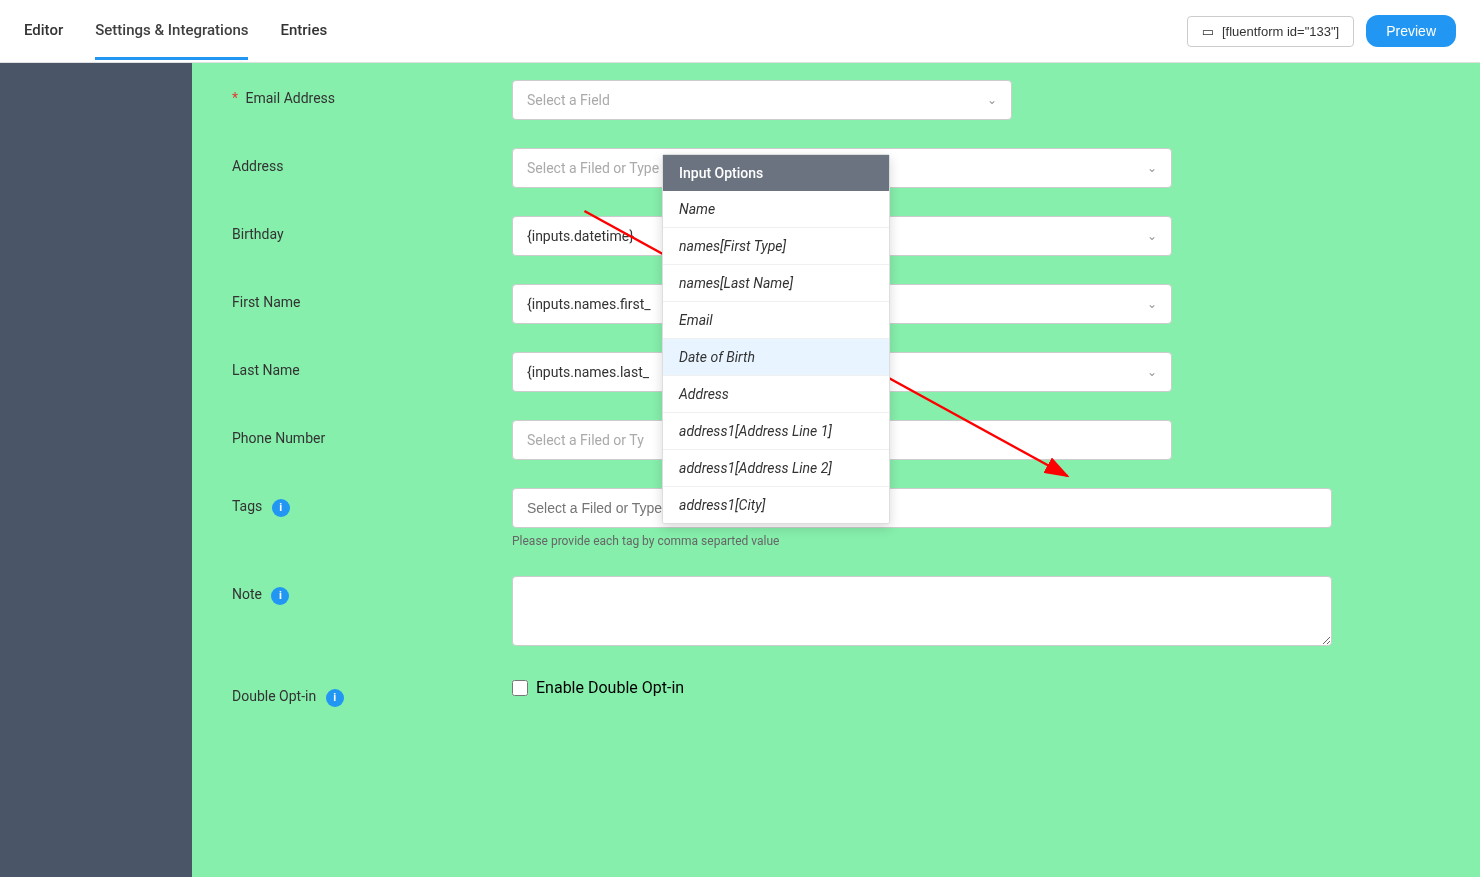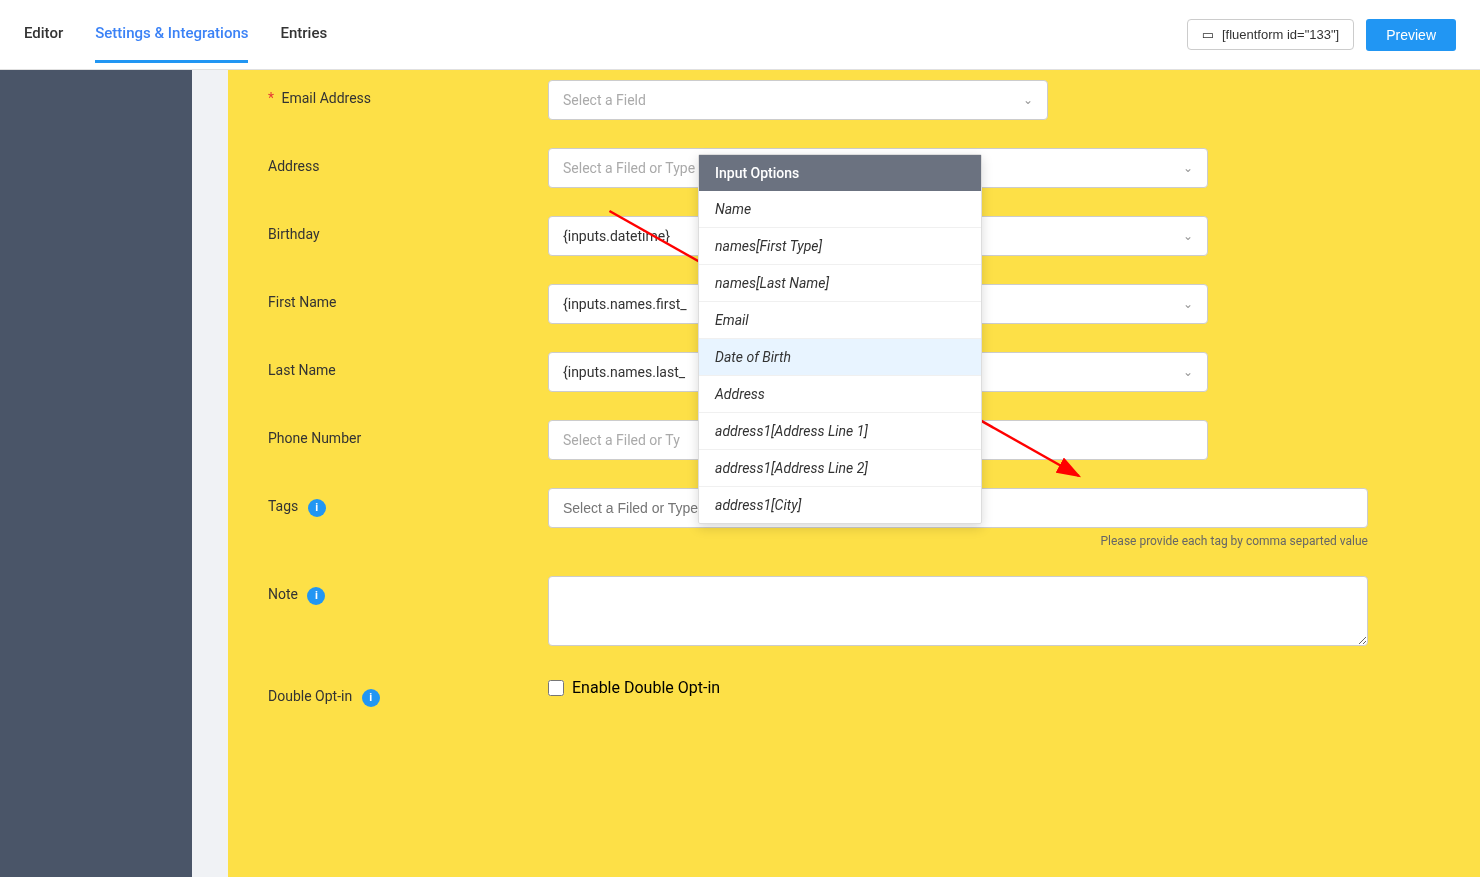--- a/index.html
+++ b/index.html
@@ -5,41 +5,41 @@
     * { box-sizing: border-box; margin: 0; padding: 0; }
     body { font-family: -apple-system, BlinkMacSystemFont, 'Segoe UI', Roboto, sans-serif; background: #f0f2f5; }
 
     
     .header {
       display: flex;
       align-items: center;
       background: #fff;
       border-bottom: 1px solid #e0e0e0;
       padding: 0 24px;
-      height: 70px;
+      height: 63px;
       position: fixed;
       top: 0; left: 0; right: 0;
       z-index: 100;
     }
     .header-nav {
       display: flex;
       align-items: center;
       gap: 32px;
       flex: 1;
     }
     .nav-item {
       font-size: 15px;
       font-weight: 500;
       color: #333;
       cursor: pointer;
       padding: 18px 0;
       border-bottom: 3px solid transparent;
     }
     .nav-item.active {
-      color: #3b82f6;
+      color: #404040;
       border-bottom: 3px solid #2196f3;
     }
     .header-right {
       display: flex;
       align-items: center;
       gap: 12px;
     }
     .shortcode-btn {
       display: flex;
       align-items: center;
@@ -50,21 +50,21 @@
       background: #fff;
       font-size: 13px;
       color: #333;
       cursor: pointer;
     }
     .preview-btn {
       padding: 8px 20px;
       background: #2196f3;
       color: #fff;
       border: none;
-      border-radius: 3px;
+      border-radius: 12px;
       font-size: 14px;
       font-weight: 500;
       cursor: pointer;
     }
 
     
     .layout {
       display: flex;
       margin-top: 56px;
       min-height: calc(100vh - 56px);
@@ -75,23 +75,22 @@
       width: 192px;
       background: #4a5568;
       min-height: calc(100vh - 56px);
       flex-shrink: 0;
     }
 
     
     .main {
       flex: 1;
       padding: 24px 40px;
-      background: #fde047;
+      background: #86efac;
       position: relative;
-      margin-left: 36px;
     }
 
     
     .form-row {
       display: flex;
       align-items: flex-start;
       margin-bottom: 28px;
       position: relative;
     }
     .form-label {
@@ -144,21 +143,20 @@
       background: #fff;
       font-size: 14px;
       color: #aaa;
       min-height: 40px;
       max-width: 820px;
     }
     .tags-hint {
       font-size: 12px;
       color: #666;
       margin-top: 6px;
-      text-align: right;
     }
 
     
     .note-textarea {
       width: 100%;
       max-width: 820px;
       min-height: 70px;
       padding: 10px 14px;
       border: 1px solid #ccc;
       border-radius: 4px;
@@ -191,21 +189,21 @@
       font-weight: bold;
       margin-left: 6px;
       cursor: pointer;
     }
 
     
     .dropdown-menu {
       position: absolute;
       top: 0;
       left: 420px;
-      width: 284px;
+      width: 228px;
       background: #fff;
       border: 1px solid #ddd;
       border-radius: 2px;
       box-shadow: 0 4px 12px rgba(0,0,0,0.15);
       z-index: 200;
     }
     .dropdown-header {
       background: #6b7280;
       color: #fff;
       padding: 10px 16px;

